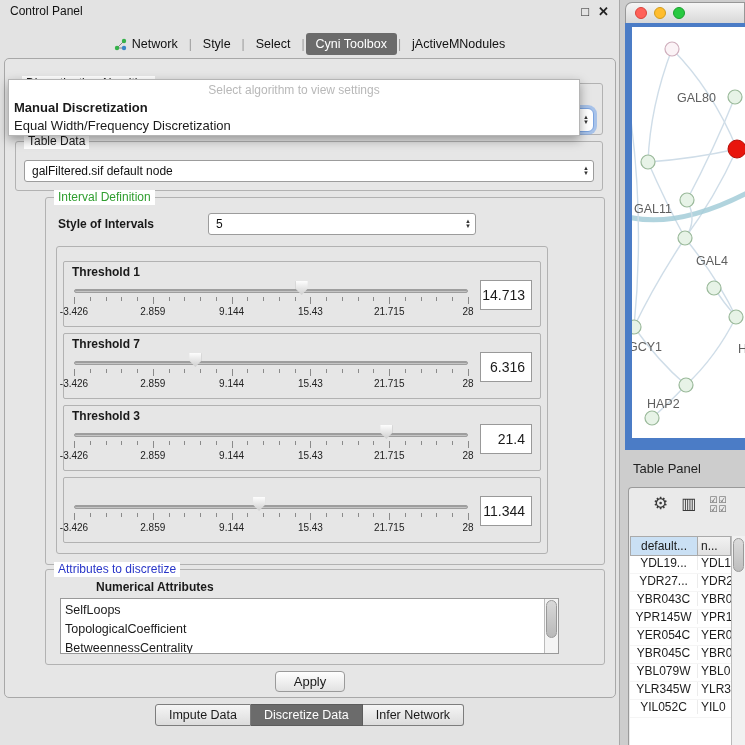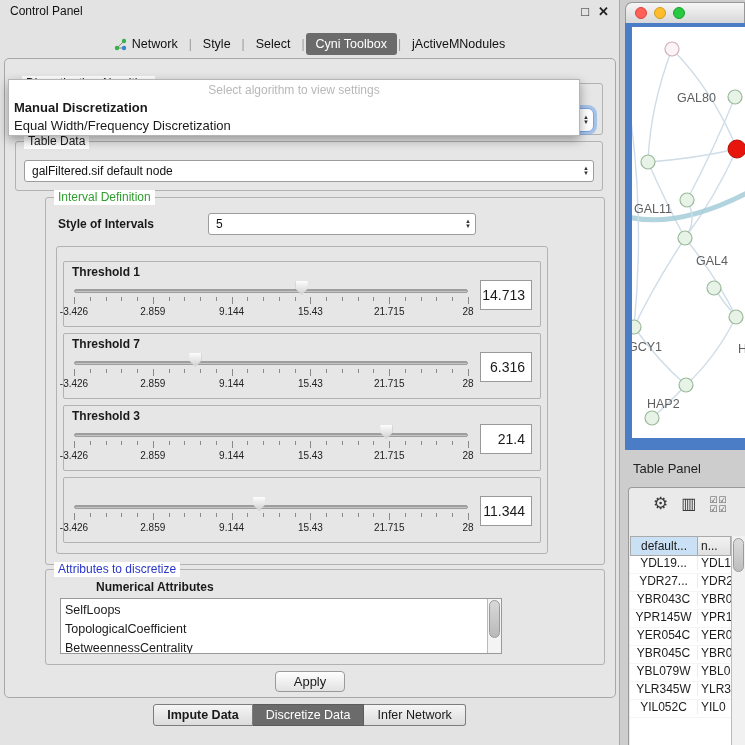--- a/index.html
+++ b/index.html
@@ -51,31 +51,31 @@
   .thumb{position:absolute;top:1px;width:12px;height:14px;transform:translateX(-50%);background:linear-gradient(#fdfdfd,#cfcfcf);clip-path:polygon(0 0,100% 0,100% 55%,50% 100%,0 55%);filter:drop-shadow(0 0 1px #777);}
   .ticks{position:absolute;left:2px;right:2px;top:17px;height:8px;}
   .tick{position:absolute;top:0;width:1px;height:4px;background:#8a8a8a;}
   .tick.major{height:7px;}
   .scale{position:absolute;left:2px;right:2px;top:26px;height:12px;font-size:10px;color:#222;}
   .scale-label{position:absolute;transform:translateX(-50%);white-space:nowrap;}
   .value-box{width:52px;height:30px;background:#fff;border:1px solid #999;font-size:14px;line-height:28px;text-align:right;padding-right:6px;flex:none;}
 
   #attr-group{left:40px;top:510px;width:560px;height:96px;}
   .attr-heading{position:absolute;left:14px;top:10px;font-weight:bold;font-size:12px;padding-left:36px;}
-  .list-wrap{position:absolute;left:14px;top:28px;width:442px;height:56px;background:#fff;border:1px solid #999;display:flex;overflow:hidden;}
+  .list-wrap{position:absolute;left:14px;top:28px;width:499px;height:56px;background:#fff;border:1px solid #999;display:flex;overflow:hidden;}
   .list-items{flex:1;overflow:hidden;padding:2px 4px 0 4px;font-size:12.5px;}
   .list-item{line-height:19px;white-space:nowrap;}
   .v-scrollbar{width:14px;border-left:1px solid #bbb;background:#f4f4f4;position:relative;flex:none;}
   .v-thumb{position:absolute;left:1px;right:1px;top:1px;height:38px;background:linear-gradient(#d9d9d9,#b9b9b9);border:1px solid #999;border-radius:7px;}
 
   .apply-btn{position:absolute;left:50%;top:612px;transform:translateX(-50%);width:70px;height:21px;background:linear-gradient(#fefefe,#e2e2e2);border:1px solid #9a9a9a;border-radius:4px;font-size:13px;text-align:center;line-height:19px;}
 
   .bottom-tabs{position:absolute;left:0;right:0;top:704px;display:flex;justify-content:center;}
   .btab{border:1px solid #7d7d7d;border-left:none;padding:0 13px;background:linear-gradient(#f5f5f5,#dcdcdc);font-size:12.5px;height:22px;line-height:21px;}
-  .btab:first-child{border-left:1px solid #7d7d7d;border-radius:3px 0 0 3px;font-weight:bold;}
+  .btab:first-child{border-left:1px solid #7d7d7d;border-radius:3px 0 0 3px;}
   .btab:last-child{border-radius:0 3px 3px 0;}
   .btab.selected{background:#6b6b6b;color:#fff;border-color:#5c5c5c;}
 
   .dd-overlay{position:absolute;left:8px;top:79px;width:572px;min-height:57px;z-index:40;background:#fff;border:1px solid #b5b5b5;box-shadow:0 4px 10px rgba(0,0,0,.35);}
   .dd-header{color:#b8b8b8;text-align:center;font-size:12px;padding:3px 0 2px 0;}
   .dd-item{font-size:13px;line-height:18px;padding:0 5px;white-space:nowrap;}
   .dd-item.bold{font-weight:bold;}
 
   
   .network-window{position:absolute;left:625px;top:2px;width:120px;height:448px;}

